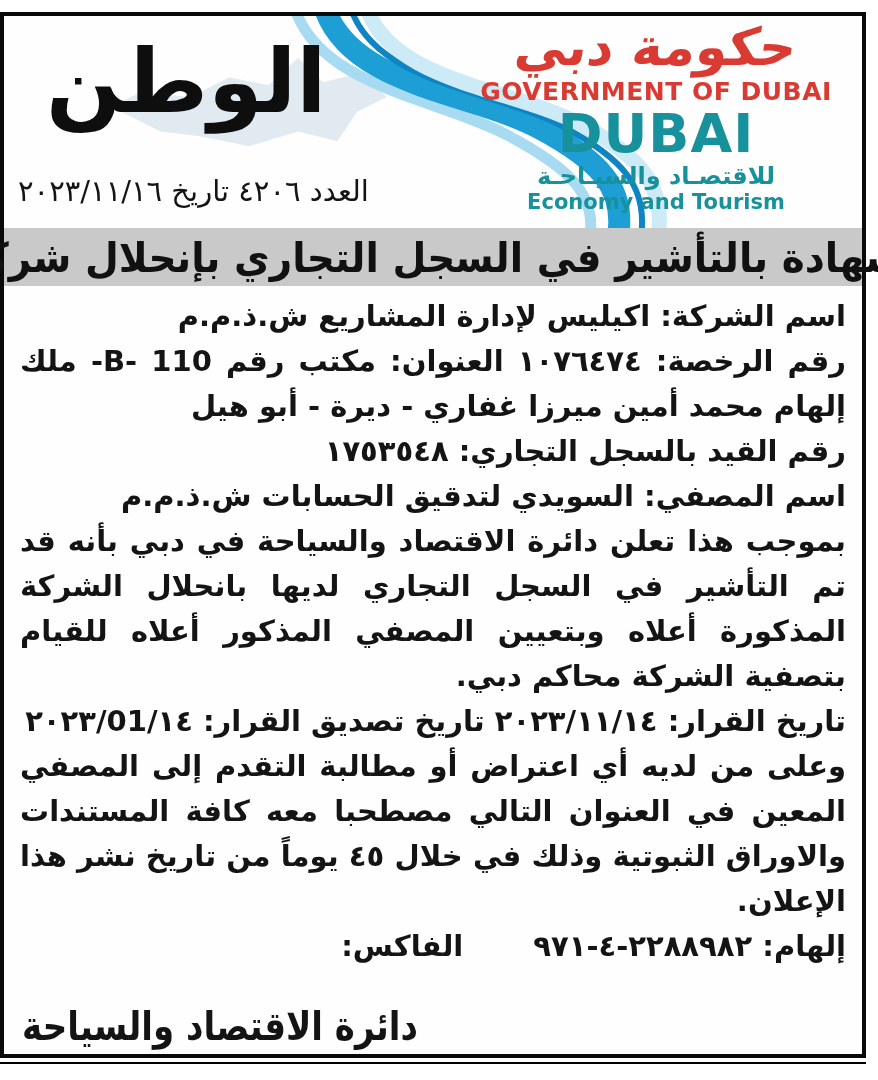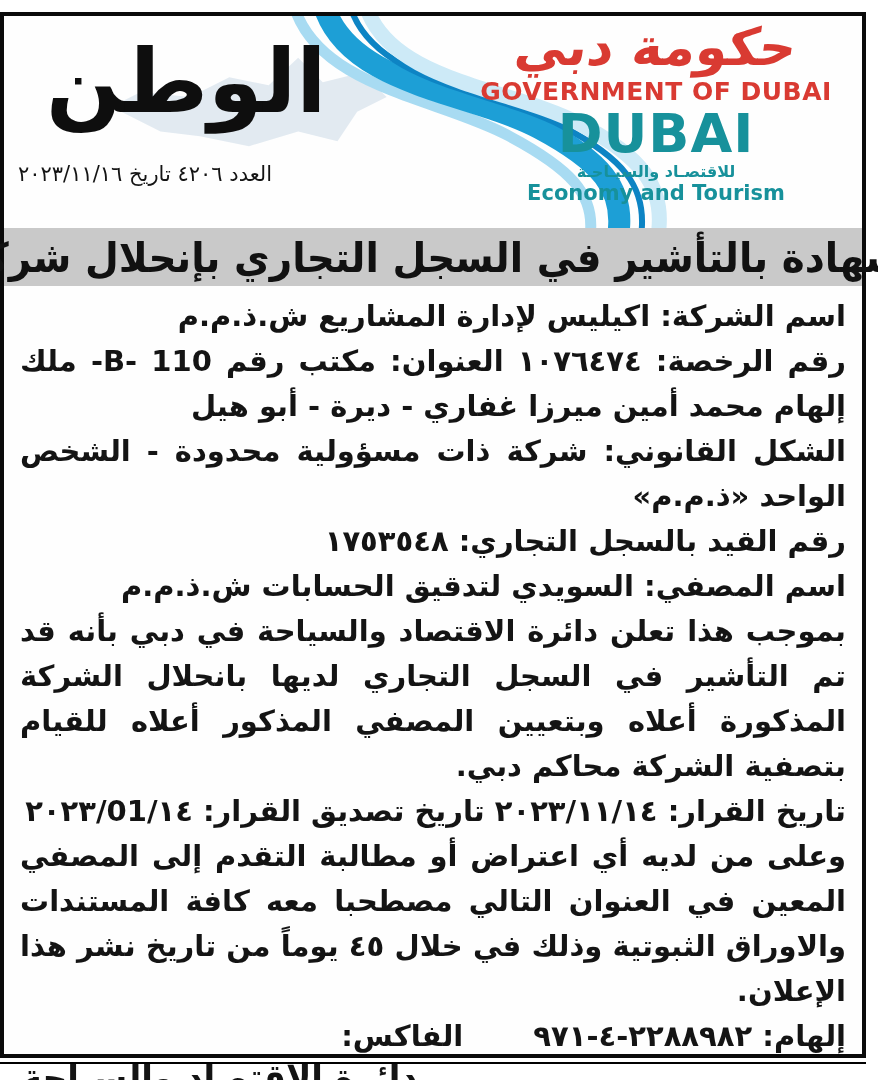--- a/index.html
+++ b/index.html
@@ -13,27 +13,27 @@
   .frame{position:relative;height:100%;border:4px solid #0a0a0a;background:#fefefe;
     display:flex;flex-direction:column;}
   .frame::after{content:"";position:absolute;left:-4px;right:-4px;bottom:-10px;height:2px;background:#000;}
 
   
   .masthead{position:relative;height:212px;flex:0 0 auto;overflow:hidden;}
   .wave{position:absolute;left:250px;top:0;width:430px;height:212px;}
   .map{position:absolute;left:95px;top:22px;width:300px;height:118px;opacity:.5;}
   .alwatan{position:absolute;left:42px;top:22px;font-size:88px;font-weight:bold;
     color:#0e0e0e;letter-spacing:-2px;line-height:1;z-index:2;}
-  .issue{position:absolute;left:14px;top:146px;font-size:21px;direction:rtl;z-index:2;text-align:center;}
+  .issue{position:absolute;left:14px;top:158px;font-size:29px;direction:rtl;z-index:2;text-align:center;}
   .gov{position:absolute;right:6px;top:4px;width:400px;text-align:center;z-index:2;}
   .calli{font-size:52px;line-height:1.05;font-weight:bold;color:var(--red);
     transform:skewX(-8deg);letter-spacing:-1px;}
   .gov-en{font-size:25px;font-weight:bold;color:var(--red);letter-spacing:.5px;margin-top:2px;}
   .dubai{font-size:54px;font-weight:800;color:var(--teal);letter-spacing:1px;line-height:1.05;}
-  .det-ar{font-size:16px;font-weight:bold;color:var(--teal);letter-spacing:2px;direction:rtl;}
+  .det-ar{font-size:24px;font-weight:bold;color:var(--teal);letter-spacing:2px;direction:rtl;}
   .det-en{font-size:21px;font-weight:bold;color:var(--teal);}
 
   
   .banner{flex:0 0 auto;height:58px;background:var(--banner-bg);display:flex;
     align-items:center;justify-content:center;}
   .banner-title{font-size:39px;font-weight:bold;color:#111;direction:rtl;
     transform:scaleY(1.05);letter-spacing:-1px;white-space:nowrap;}
 
   
   .notice{flex:1 1 auto;direction:rtl;text-align:justify;text-align-last:right;
@@ -75,21 +75,20 @@
       </div>
     </header>
 
     <div class="banner">
       <div class="banner-title" lang="ar">شهادة بالتأشير في السجل التجاري بإنحلال شركة</div>
     </div>
 
     <main class="notice" lang="ar">
       <p>اسم الشركة: اكيليس لإدارة المشاريع ش.ذ.م.م</p>
       <p>رقم الرخصة: ١٠٧٦٤٧٤ العنوان: مكتب رقم 110 -B- ملك إلهام محمد أمين ميرزا غفاري - ديرة - أبو هيل</p>
-      <p>الشكل القانوني: شركة ذات مسؤولية محدودة - الشخص الواحد «ذ.م.م»</p>
       <p>رقم القيد بالسجل التجاري: ١٧٥٣٥٤٨</p>
       <p>اسم المصفي: السويدي لتدقيق الحسابات ش.ذ.م.م</p>
       <p>بموجب هذا تعلن دائرة الاقتصاد والسياحة في دبي بأنه قد تم التأشير في السجل التجاري لديها بانحلال الشركة المذكورة أعلاه وبتعيين المصفي المذكور أعلاه للقيام بتصفية الشركة محاكم دبي.</p>
       <p>تاريخ القرار: ٢٠٢٣/١١/١٤ تاريخ تصديق القرار: ٢٠٢٣/01/١٤</p>
       <p>وعلى من لديه أي اعتراض أو مطالبة التقدم إلى المصفي المعين في العنوان التالي مصطحبا معه كافة المستندات والاوراق الثبوتية وذلك في خلال ٤٥ يوماً من تاريخ نشر هذا الإعلان.</p>
       <p class="contact">
         <span>إلهام:</span>
         <span>٢٢٨٨٩٨٢-٤-٩٧١</span>
         <span class="fax">الفاكس:</span>
       </p>

